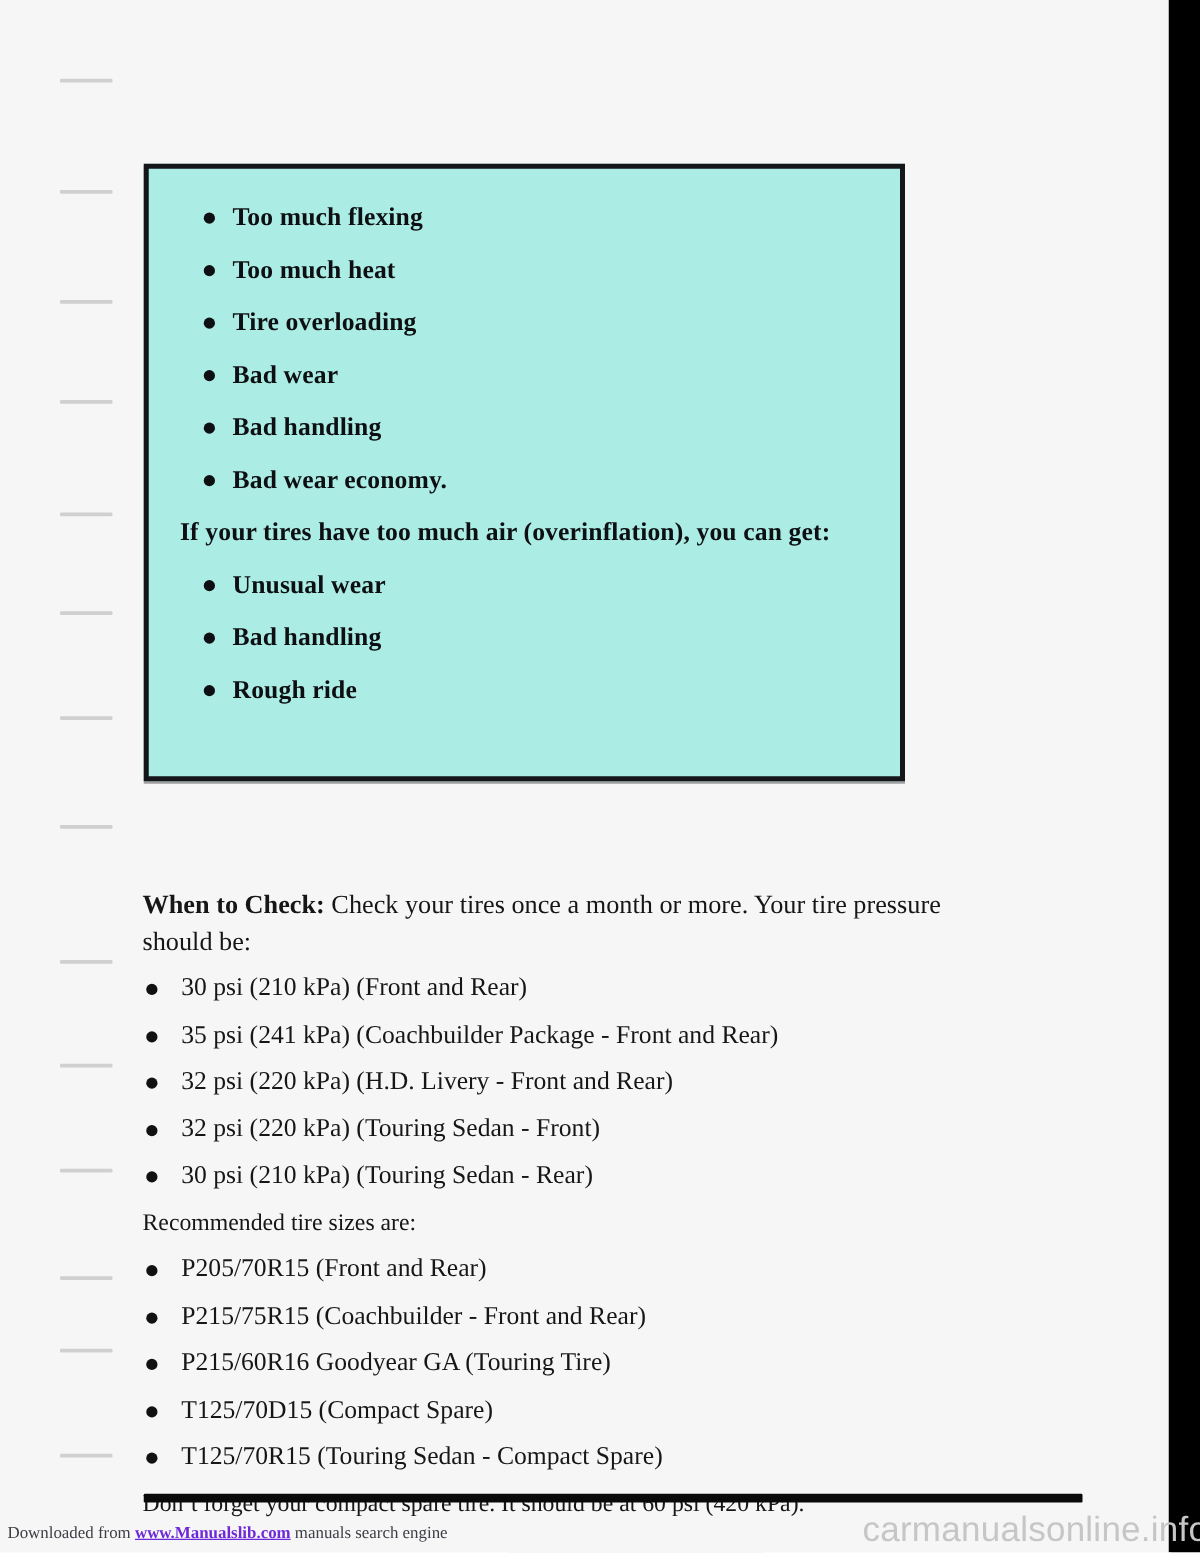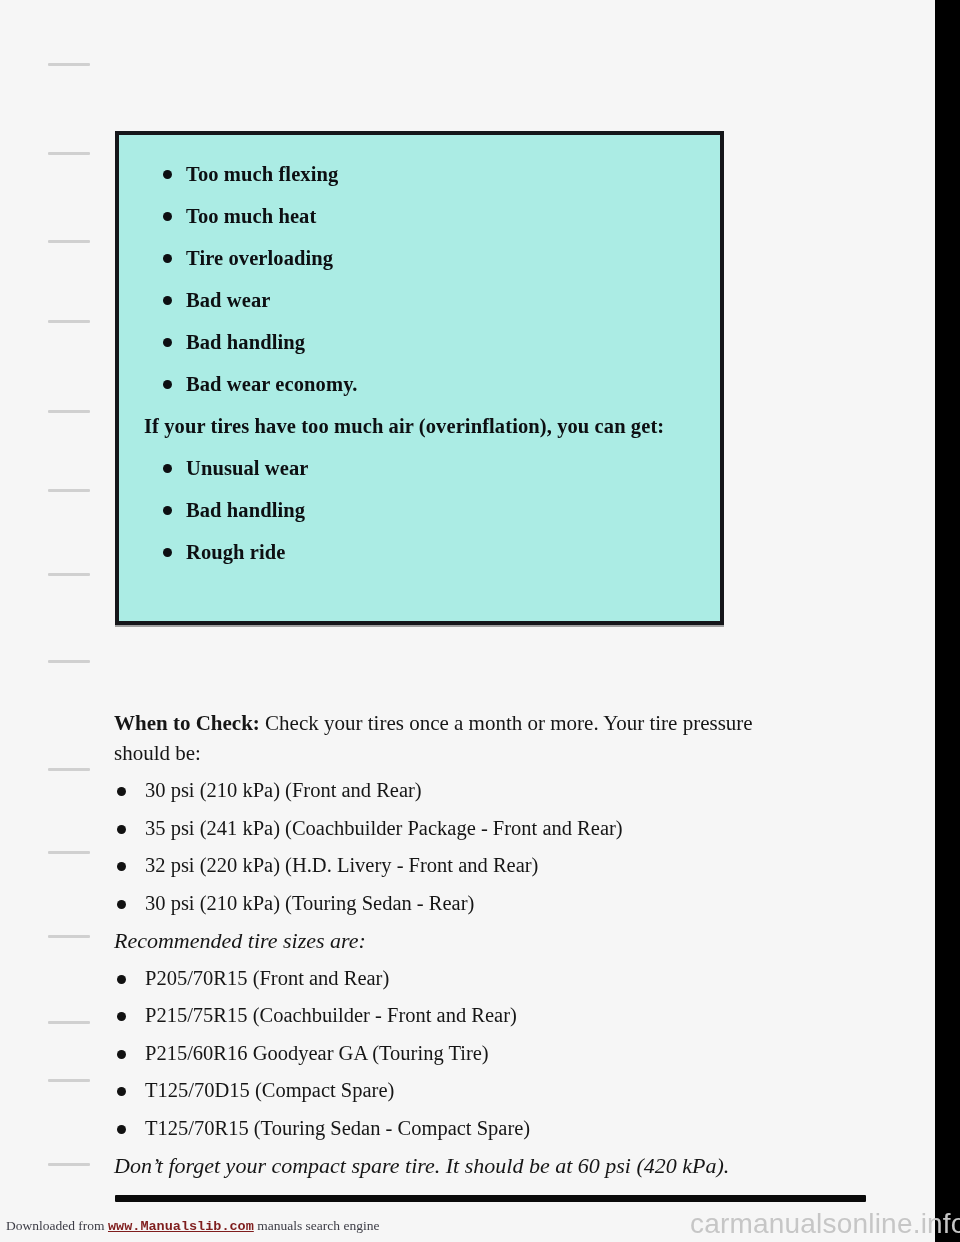--- a/index.html
+++ b/index.html
@@ -139,24 +139,23 @@
     content: "";
     position: absolute;
     left: 3px;
     top: 15px;
     width: 9px;
     height: 9px;
     background: #111111;
     border-radius: 50%;
   }
   .spacer-line {
-    font-size: 22px;
+    font-size: 19px;
     line-height: 37.5px;
     margin: 0;
-    font-style: italic;
   }
 
   
   .footer-rule {
     position: absolute;
     left: 115px;
     top: 1195px;
     width: 751px;
     height: 7px;
     background: #0a0a0a;
@@ -164,24 +163,23 @@
   }
   .footer-download {
     position: absolute;
     left: 6px;
     top: 1218px;
     font-size: 13.5px;
     color: #3d3d46;
     white-space: nowrap;
   }
   .footer-download .lnk {
-    color: #7f1d1d;
+    color: #6d28d9;
     text-decoration: underline;
     font-weight: bold;
-    font-family: Liberation Mono, monospace;
   }
   .page-number {
     position: absolute;
     left: 0;
     top: 1213px;
     width: 960px;
     text-align: center;
     font-size: 25px;
     font-weight: bold;
     color: #1b1b1b;
@@ -242,20 +240,21 @@
   </div>
 
   <div class="body-text">
 
     <p class="para"><b>When to Check:</b><span> Check your tires once a month or more. Your tire pressure should be:</span></p>
 
     <ul>
       <li>30 psi (210 kPa) (Front and Rear)</li>
       <li>35 psi (241 kPa) (Coachbuilder Package - Front and Rear)</li>
       <li>32 psi (220 kPa) (H.D. Livery - Front and Rear)</li>
+      <li>32 psi (220 kPa) (Touring Sedan - Front)</li>
       <li>30 psi (210 kPa) (Touring Sedan - Rear)</li>
     </ul>
 
     <p class="spacer-line">Recommended tire sizes are:</p>
 
     <ul>
       <li>P205/70R15 (Front and Rear)</li>
       <li>P215/75R15 (Coachbuilder - Front and Rear)</li>
       <li>P215/60R16 Goodyear GA (Touring Tire)</li>
       <li>T125/70D15 (Compact Spare)</li>

